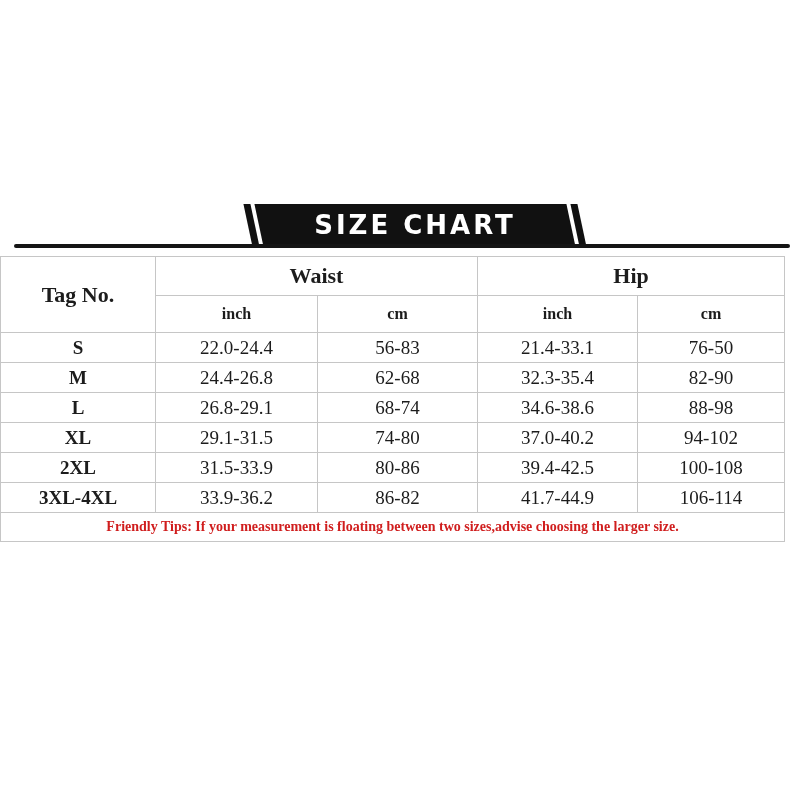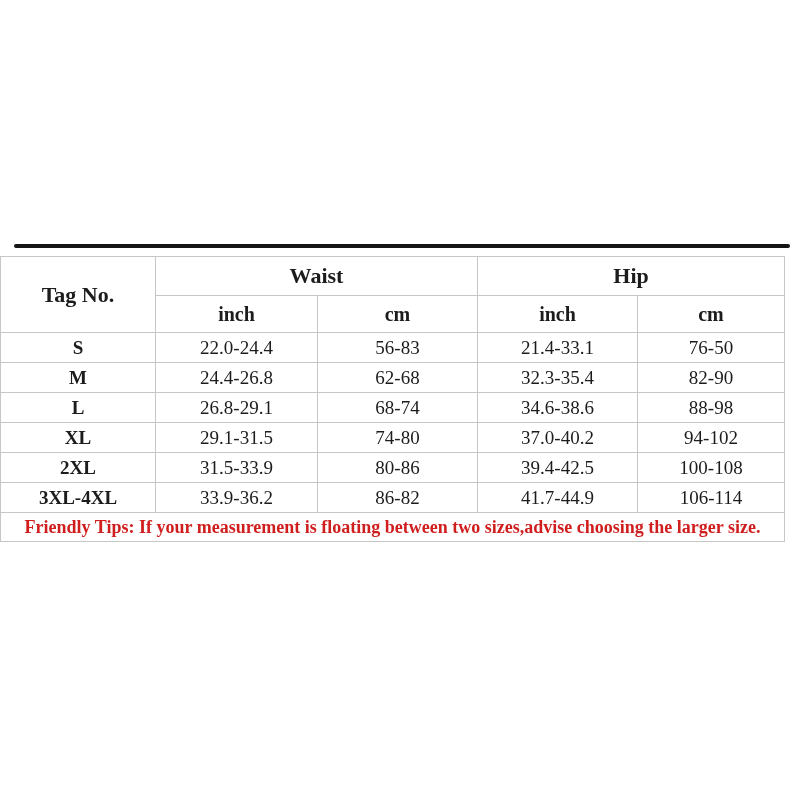--- a/index.html
+++ b/index.html
@@ -90,38 +90,44 @@
   }
   table.size-table td, table.size-table th {
     border: 1px solid #c6c6c6;
     text-align: center;
     vertical-align: middle;
     color: #1c1c1c;
     padding: 0;
     background: transparent;
   }
   tr.hdr-group th { height: 38px; font-size: 22px; font-weight: bold; }
-  tr.hdr-units th { height: 36px; font-size: 20px; font-weight: bold; }
+  tr.hdr-units th { height: 36px; font-size: 16px; font-weight: bold; }
   th.corner       { font-size: 21px; font-weight: bold; }
   tr.data-row td  { height: 29px; font-size: 19px; }
   tr.data-row td.size-cell { font-weight: bold; }
   tr.tip-row td {
     height: 28px;
-    font-size: 18px;
+    font-size: 14px;
     font-weight: bold;
     color: #d01e1e;
     white-space: nowrap;
   }
 </style>
 </head>
 <body>
 
 <div id="page">
 
 
+  <div class="banner">
+    <div class="shape stripe-left"></div>
+    <div class="shape body"></div>
+    <div class="shape stripe-right"></div>
+    <div class="title">SIZE CHART</div>
+  </div>
   <div class="banner-underline"></div>
 
   <table class="size-table">
     <colgroup>
       <col style="width:155px">
       <col style="width:162px">
       <col style="width:160px">
       <col style="width:160px">
       <col style="width:147px">
     </colgroup>

